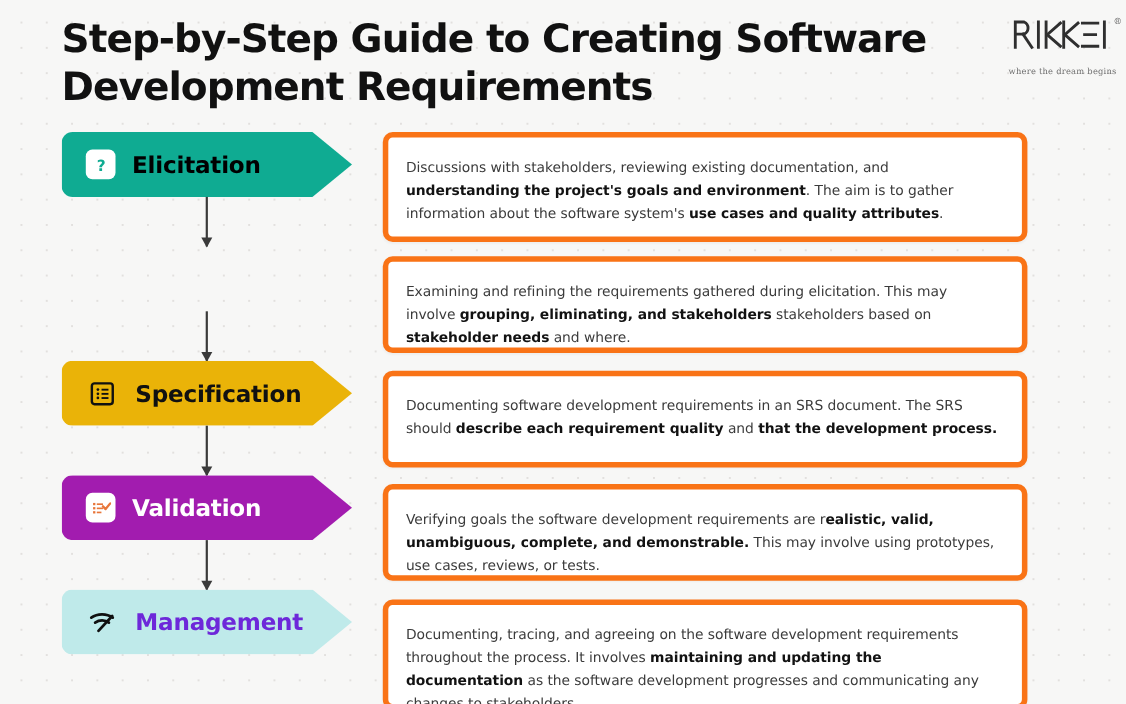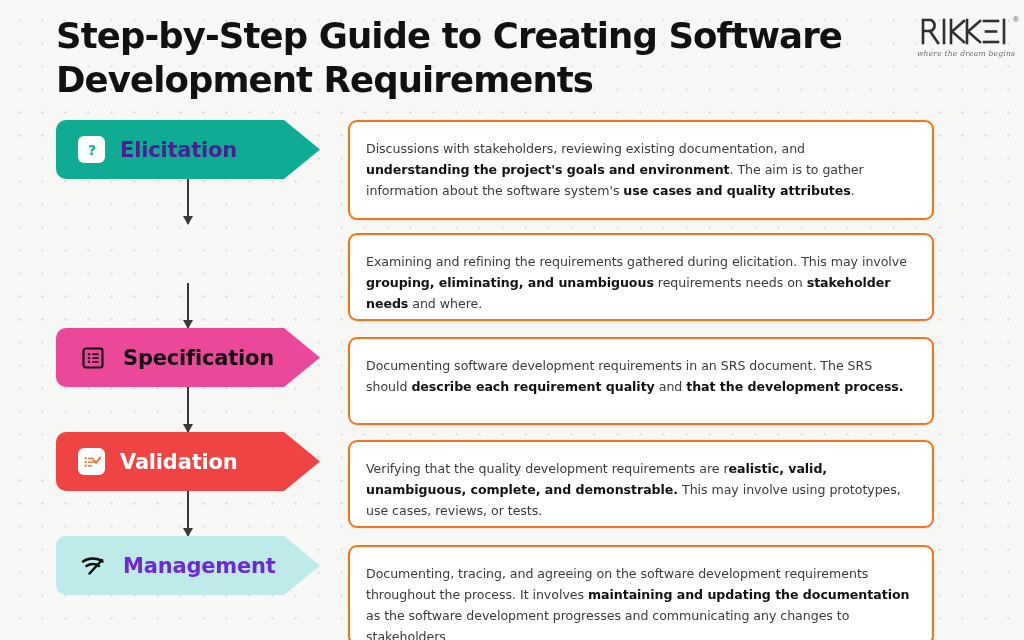--- a/index.html
+++ b/index.html
@@ -50,25 +50,24 @@
   .logo-reg {
     position: absolute;
     top: -1px;
     right: -1px;
     font-size: 8px;
     color: #5a5a5a;
   }
   .logo-tag {
     display: block;
     font-family: "DejaVu Serif", serif;
-    font-style: italic;
     font-size: 7.6px;
     color: #6d6d6d;
     letter-spacing: .2px;
-    margin-top: 3px;
+    margin-top: 14px;
   }
 
   
   .rows { position: absolute; top: 120px; left: 0; width: 1024px; }
   .row { position: relative; height: 104px; }
 
   
   .step {
     position: absolute;
     left: 56px;
@@ -121,21 +120,21 @@
     border-top: 9px solid #3a3a3a;
   }
 
   
   .card {
     position: absolute;
     left: 348px;
     top: 0;
     width: 586px;
     background: #ffffff;
-    border: 2px solid #f97316;
+    border: 5px solid #f97316;
     border-radius: 9px;
     padding: 17px 20px 17px 16px;
     box-shadow: 0 1px 2px rgba(0,0,0,0.035);
   }
   .card p {
     font-family: "DejaVu Sans", sans-serif;
     font-size: 12.6px;
     line-height: 1.66;
     color: #3b3b3b;
     letter-spacing: -0.05px;
@@ -189,74 +188,74 @@
 
   <div class="rows">
 
     <div class="row row1">
       <div class="step" style="background:#0fab92">
         <span class="chip">
           <svg width="18" height="18" viewBox="0 0 18 18">
             <text x="9" y="14" text-anchor="middle" font-family="DejaVu Sans, sans-serif" font-size="14" font-weight="bold" fill="#0fab92">?</text>
           </svg>
         </span>
-        <span class="step-label" style="color:#4c1d95">Elicitation</span>
+        <span class="step-label" style="color:#000000">Elicitation</span>
       </div>
       <div class="arrow"></div>
       <div class="card">
         <p><span>Discussions with stakeholders, reviewing existing documentation, and </span><b>understanding the project's goals and environment</b><span>. The aim is to gather information about the software system's </span><b>use cases and quality attributes</b><span>.</span></p>
       </div>
     </div>
 
     <div class="row row2">
       <div class="arrow"></div>
       <div class="card">
-        <p><span>Examining and refining the requirements gathered during elicitation. This may involve </span><b>grouping, eliminating, and unambiguous</b><span> requirements needs on </span><b>stakeholder needs</b><span> and where.</span></p>
+        <p><span>Examining and refining the requirements gathered during elicitation. This may involve </span><b>grouping, eliminating, and stakeholders</b><span> stakeholders based on </span><b>stakeholder needs</b><span> and where.</span></p>
       </div>
     </div>
 
     <div class="row row3">
-      <div class="step" style="background:#ec4899">
+      <div class="step" style="background:#eab308">
         <span class="chip plain">
           <svg width="24" height="24" viewBox="0 0 24 24">
             <rect x="2.5" y="2.5" width="19" height="19" rx="2.4" fill="none" stroke="#111111" stroke-width="2.2"></rect>
             <circle cx="8" cy="8.2" r="1.25" fill="#111111"></circle>
             <circle cx="8" cy="12" r="1.25" fill="#111111"></circle>
             <circle cx="8" cy="15.8" r="1.25" fill="#111111"></circle>
             <rect x="11.3" y="7.4" width="6.3" height="1.7" fill="#111111"></rect>
             <rect x="11.3" y="11.2" width="6.3" height="1.7" fill="#111111"></rect>
             <rect x="11.3" y="15" width="6.3" height="1.7" fill="#111111"></rect>
           </svg>
         </span>
         <span class="step-label" style="color:#111111">Specification</span>
       </div>
       <div class="arrow"></div>
       <div class="card">
         <p><span>Documenting software development requirements in an SRS document. The SRS should </span><b>describe each requirement quality</b><span> and </span><b>that the development process.</b></p>
       </div>
     </div>
 
     <div class="row row4">
-      <div class="step" style="background:#ef4444">
+      <div class="step" style="background:#a21caf">
         <span class="chip">
           <svg width="19" height="19" viewBox="0 0 19 19">
             <rect x="2.6" y="5.2" width="2.1" height="2.1" fill="#e8763a"></rect>
             <rect x="2.6" y="9" width="2.1" height="2.1" fill="#e8763a"></rect>
             <rect x="2.6" y="12.7" width="2.1" height="2.1" fill="#e8763a"></rect>
             <rect x="6" y="5.6" width="5.6" height="1.5" fill="#e8763a"></rect>
             <rect x="6" y="9.4" width="5.6" height="1.5" fill="#e8763a"></rect>
             <rect x="6" y="13.1" width="4.2" height="1.5" fill="#e8763a"></rect>
             <path d="M11.6,8.3 L14,10.8 L18.2,5.6" fill="none" stroke="#e8763a" stroke-width="2.1" stroke-linecap="round" stroke-linejoin="round"></path>
           </svg>
         </span>
         <span class="step-label" style="color:#ffffff">Validation</span>
       </div>
       <div class="arrow"></div>
       <div class="card">
-        <p><span>Verifying that the quality development requirements are r</span><b>ealistic, valid, unambiguous, complete, and demonstrable.</b><span> This may involve using prototypes, use cases, reviews, or tests.</span></p>
+        <p><span>Verifying goals the software development requirements are r</span><b>ealistic, valid, unambiguous, complete, and demonstrable.</b><span> This may involve using prototypes, use cases, reviews, or tests.</span></p>
       </div>
     </div>
 
     <div class="row row5">
       <div class="step" style="background:#bfeaea">
         <span class="chip plain">
           <svg width="26" height="24" viewBox="0 0 26 24">
             <path d="M3,7.5 C8.5,3.5 17,3.5 22.5,7.5" fill="none" stroke="#111111" stroke-width="2.5" stroke-linecap="round"></path>
             <path d="M6.5,12 C10.3,9.3 15.5,9.3 19,12" fill="none" stroke="#111111" stroke-width="2.5" stroke-linecap="round"></path>
             <path d="M22,6 L9.5,19.5" fill="none" stroke="#111111" stroke-width="2.5" stroke-linecap="round"></path>

